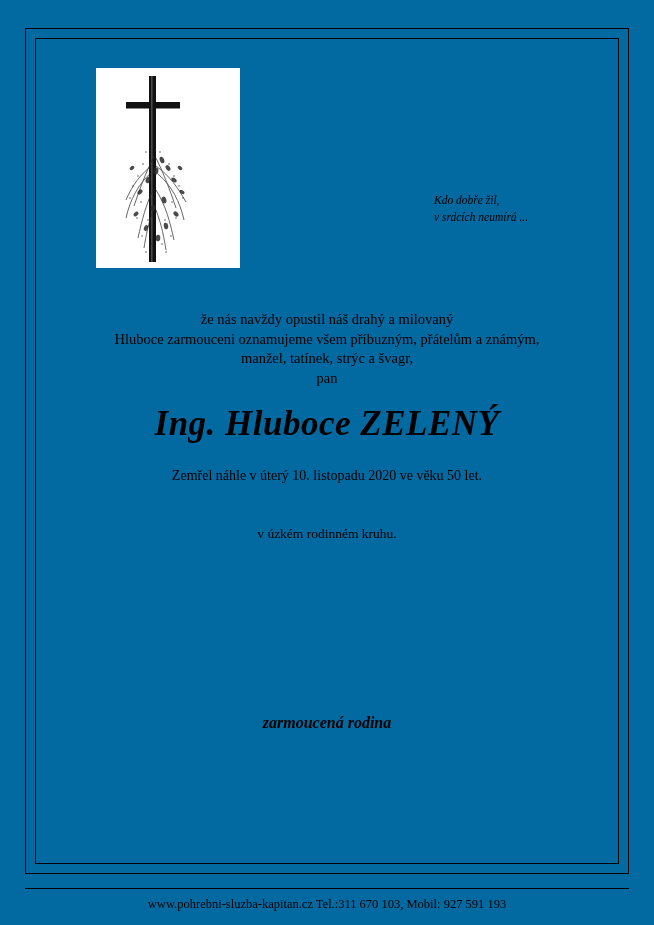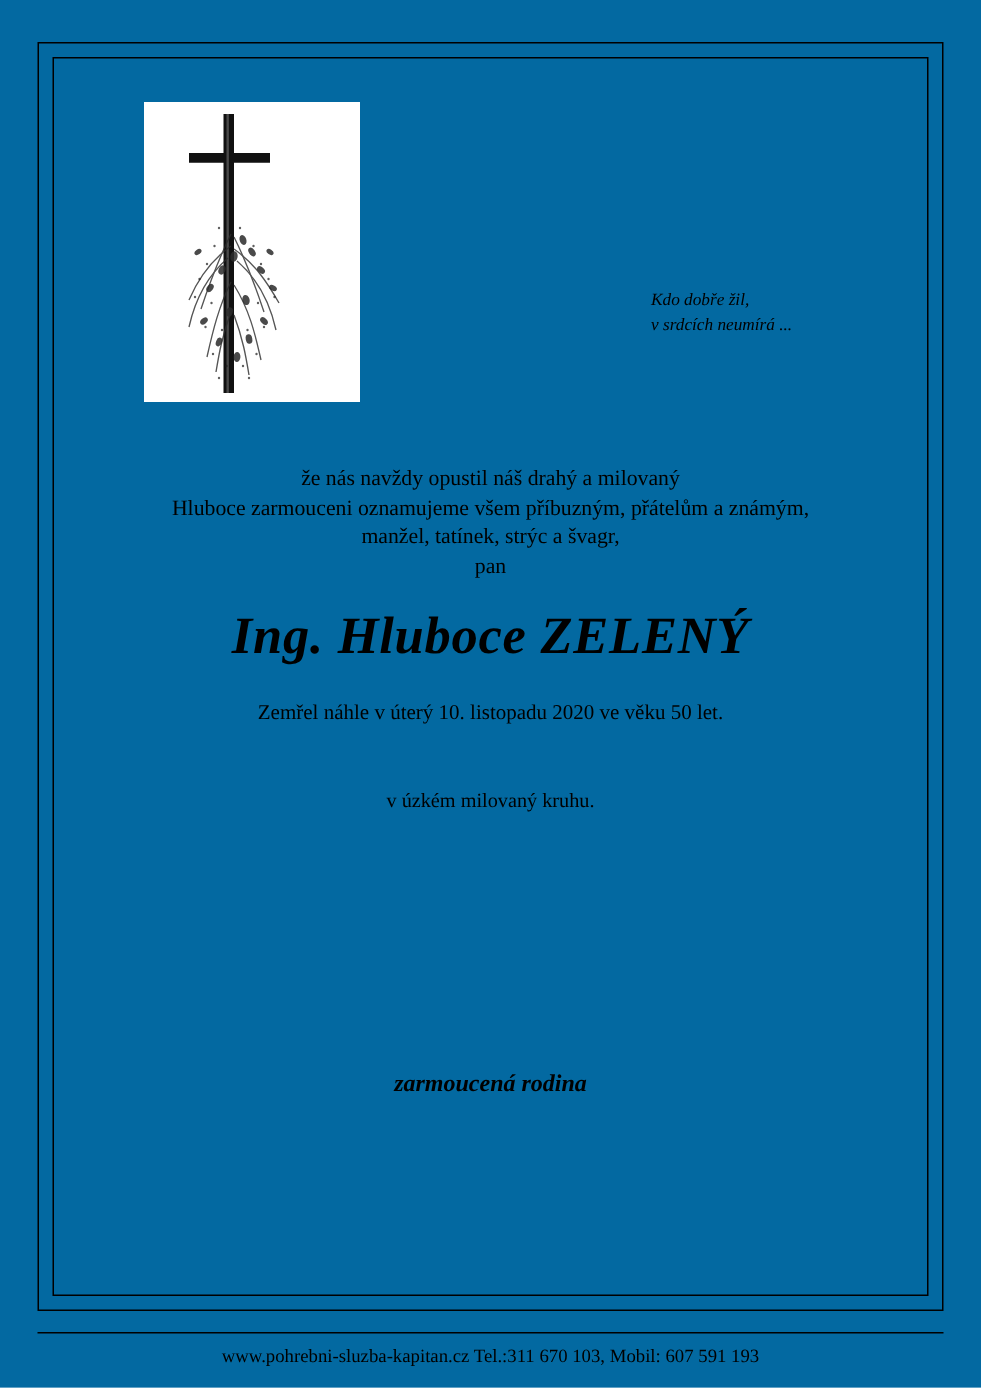--- a/index.html
+++ b/index.html
@@ -238,23 +238,23 @@
     <div>Hluboce zarmouceni oznamujeme všem příbuzným, přátelům a známým,</div>
     <div>manžel, tatínek, strýc a švagr,</div>
     <div>pan</div>
   </div>
 
   <div class="name">Ing. Hluboce ZELENÝ</div>
 
   <div class="died">Zemřel náhle v úterý 10. listopadu 2020 ve věku 50 let.</div>
 
   <div class="farewell">
-    <div>v úzkém milovaný kruhu.</div>
+    <div>v úzkém rodinném kruhu.</div>
   </div>
 
 
   <div class="family">zarmoucená rodina</div>
 
   <div class="bottom-rule"></div>
 
-  <div class="footer">www.pohrebni-sluzba-kapitan.cz Tel.:311 670 103, Mobil: 607 591 193</div>
+  <div class="footer">www.pohrebni-sluzba-kapitan.cz Tel.:311 670 103, Mobil: 927 591 193</div>
 
 </div>
 
 </body></html>

